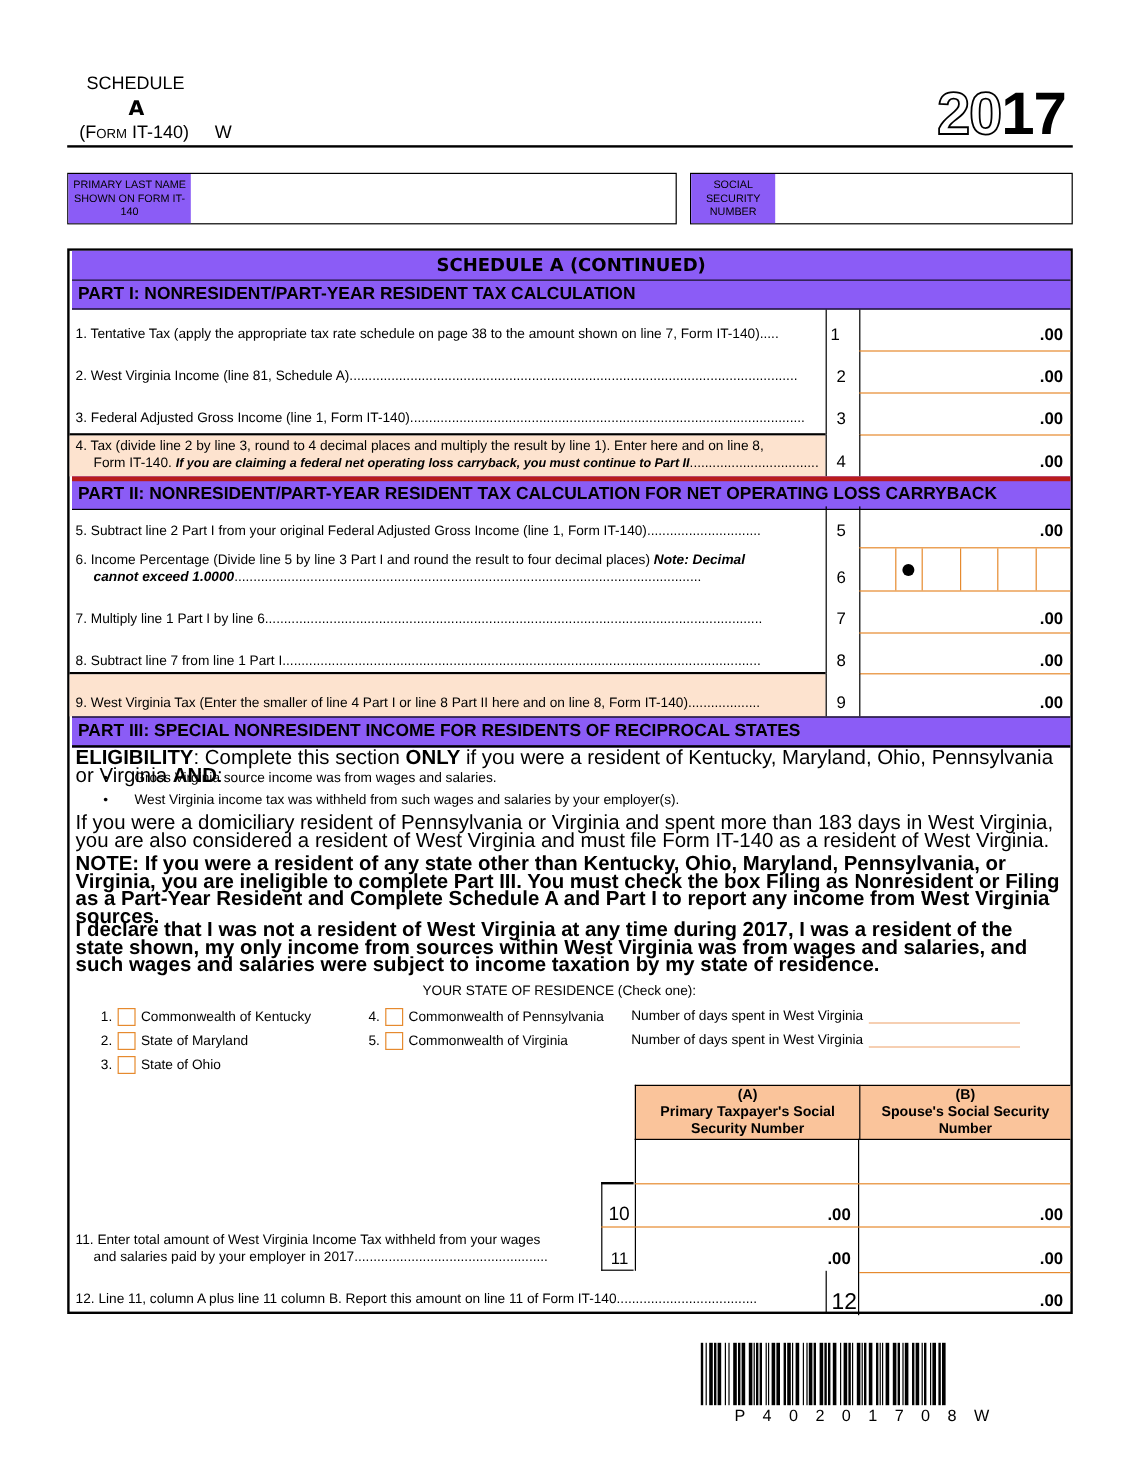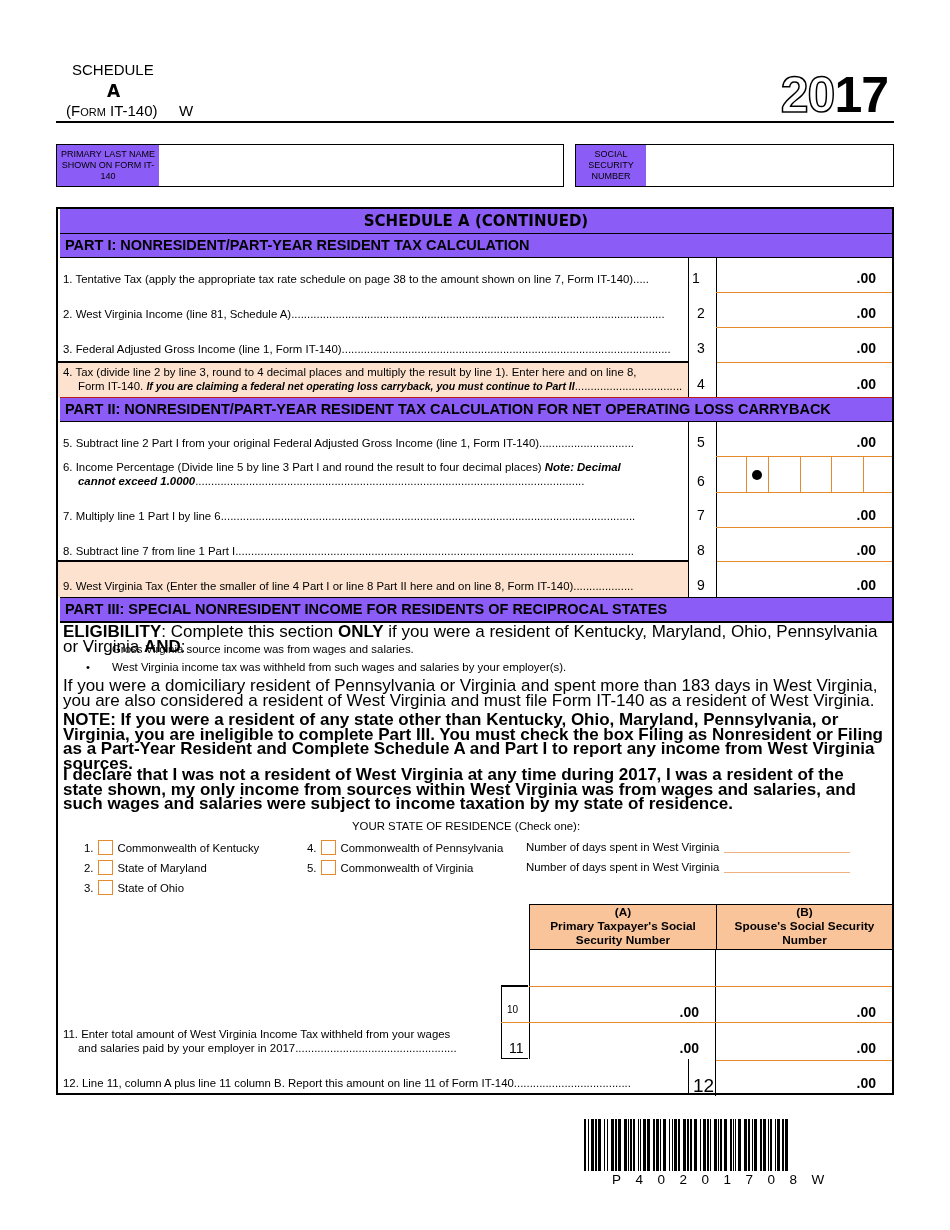--- a/index.html
+++ b/index.html
@@ -21,21 +21,21 @@
 
   .main { left: 56px; top: 207px; width: 838px; height: 888px; border: 2px solid #000; box-sizing: border-box; }
   .band { position: absolute; left: 2px; right: 0; background: #8b5cf6; font-weight: bold; border-bottom: 1px solid #000; }
   .title-band { top: 0; height: 24px; text-align: center; font-size: 15px; font-family: "DejaVu Sans", sans-serif; line-height: 24px; }
   .part-band { height: 23px; font-size: 14.5px; line-height: 23px; padding-left: 5px; font-family: "Liberation Sans", sans-serif; }
 
   .line-text { position: absolute; left: 5px; font-size: 11.4px; white-space: nowrap; overflow: hidden; }
   .line-text.wrap { white-space: normal; line-height: 14px; }
   .line-text .indent { padding-left: 15px; }
   .num-col { position: absolute; left: 630px; width: 27px; border-left: 1px solid #000; border-right: 1px solid #000; font-size: 14px; text-align: center; }
-  .amt { position: absolute; left: 658px; right: 0; font-size: 14px; font-weight: bold; text-align: right; padding-right: 16px; box-sizing: border-box; }
+  .amt { position: absolute; left: 658px; right: 0; font-size: 14px; font-weight: bold; text-align: right; padding-right: 6px; box-sizing: border-box; }
   .oline { position: absolute; height: 1px; background: #e68a2e; }
   .bline { position: absolute; height: 2px; background: #000; }
   .peach-bg { position: absolute; left: 0; background: #fde3cf; }
 
   .pct-cells { position: absolute; left: 658px; right: 0; display: flex; }
   .pct-cells .c { border-right: 1px solid #e68a2e; box-sizing: border-box; position: relative; }
   .pct-cells .c:last-child { border-right: none; }
   .dot { position: absolute; width: 10px; height: 10px; border-radius: 50%; background: #000; left: 8px; top: 19px; }
 
   .p3 { position: absolute; left: 5px; right: 6px; font-size: 17px; line-height: 14.5px; }
@@ -93,21 +93,21 @@
   <div class="oline" style="left:658px; right:0; top:153px;"></div>
   <div class="peach-bg" style="top:154px; width:630px; height:34px;"></div>
   <div class="line-text wrap" style="top:156px; width:626px;">
     <div>4. Tax (divide line 2 by line 3, round to 4 decimal places and multiply the result by line 1). Enter here and on line 8,</div>
     <div class="indent" style="white-space:nowrap; overflow:hidden;"><span>Form IT-140. </span><i style="font-weight:bold; font-size:10.5px;">If you are claiming a federal net operating loss carryback, you must continue to Part II</i><span>..................................</span></div>
   </div>
   <div class="num-col" style="top:153px; height:35px;"></div>
   <div class="abs" style="left:639px; top:167px; font-size:14px;">4</div>
   <div class="amt" style="top:167px;"><span>.00</span></div>
 
-  <div class="band part-band" style="top:188px; border-top:1px solid #b91c1c;">PART II: NONRESIDENT/PART-YEAR RESIDENT TAX CALCULATION FOR NET OPERATING LOSS CARRYBACK</div>
+  <div class="band part-band" style="top:188px; border-top:4px solid #b91c1c;">PART II: NONRESIDENT/PART-YEAR RESIDENT TAX CALCULATION FOR NET OPERATING LOSS CARRYBACK</div>
 
   <div class="num-col" style="top:213px; height:139px;"></div>
 
   <div class="line-text" style="top:228px; width:622px;">5. Subtract line 2 Part I from your original Federal Adjusted Gross Income (line 1, Form IT-140)..............................</div>
   <div class="abs" style="left:639px; top:225px; font-size:14px;">5</div>
   <div class="amt" style="top:225px;"><span>.00</span></div>
   <div class="oline" style="left:658px; right:0; top:247px;"></div>
 
   <div class="line-text wrap" style="top:251px; width:622px;">
     <div style="white-space:nowrap; overflow:hidden;"><span>6. Income Percentage (Divide line 5 by line 3 Part I and round the result to four decimal places) </span><b><i>Note: Decimal</i></b></div>
@@ -200,21 +200,21 @@
     <div>Spouse's Social Security Number</div>
   </div>
   <div class="vline" style="left:471px; top:740px; height:110px;"></div>
   <div class="vline" style="left:657px; top:740px; height:147px;"></div>
   <div class="oline" style="left:471px; right:0; top:777px;"></div>
 
   <div class="abs" style="left:443px; top:776px; width:27px; height:74px; border-left:1px solid #000; border-top:2px solid #000; border-bottom:1px solid #000; box-sizing:border-box;"></div>
   <div class="oline" style="left:443px; width:28px; top:813px;"></div>
   <div class="oline" style="left:471px; right:0; top:813px;"></div>
 
-  <div class="abs" style="left:449px; top:795px; font-size:10px;">10</div>
+  <div class="abs" style="left:449px; top:795px; font-size:16px;">10</div>
   <div class="amt" style="left:471px; right:auto; width:186px; top:795px;"><span>.00</span></div>
   <div class="amt" style="top:795px;"><span>.00</span></div>
 
   <div class="line-text wrap" style="top:818px; width:440px;">
     <div>11. Enter total amount of West Virginia Income Tax withheld from your wages</div>
     <div class="indent" style="white-space:nowrap; overflow:hidden;">and salaries paid by your employer in 2017...................................................</div>
   </div>
   <div class="abs" style="left:451px; top:831px; font-size:14px;">11</div>
   <div class="amt" style="left:471px; right:auto; width:186px; top:831px;"><span>.00</span></div>
   <div class="amt" style="top:831px;"><span>.00</span></div>

